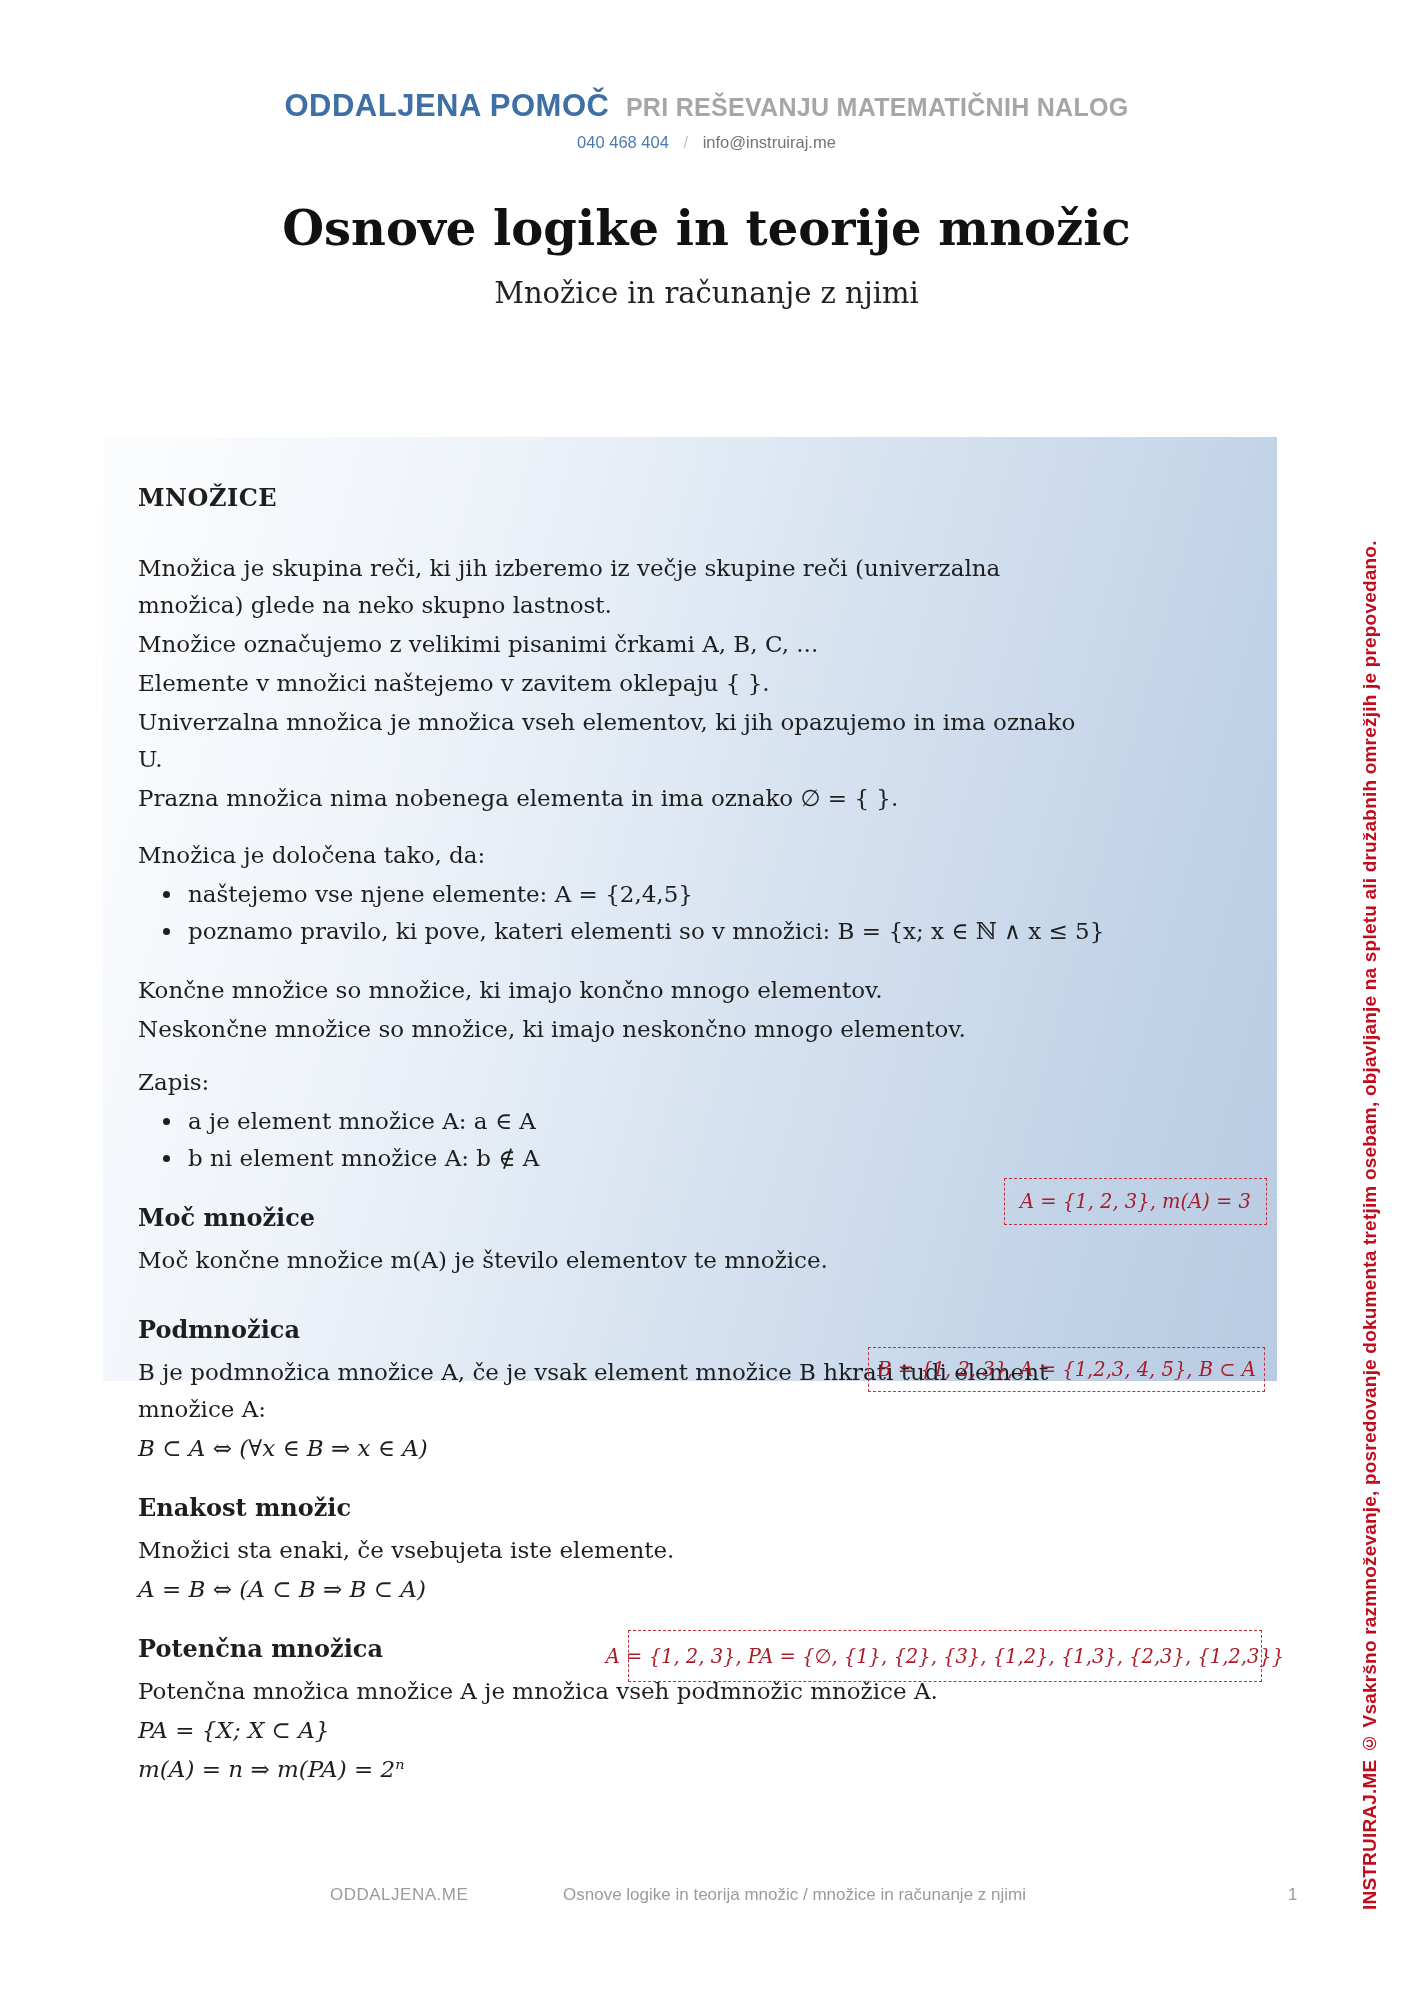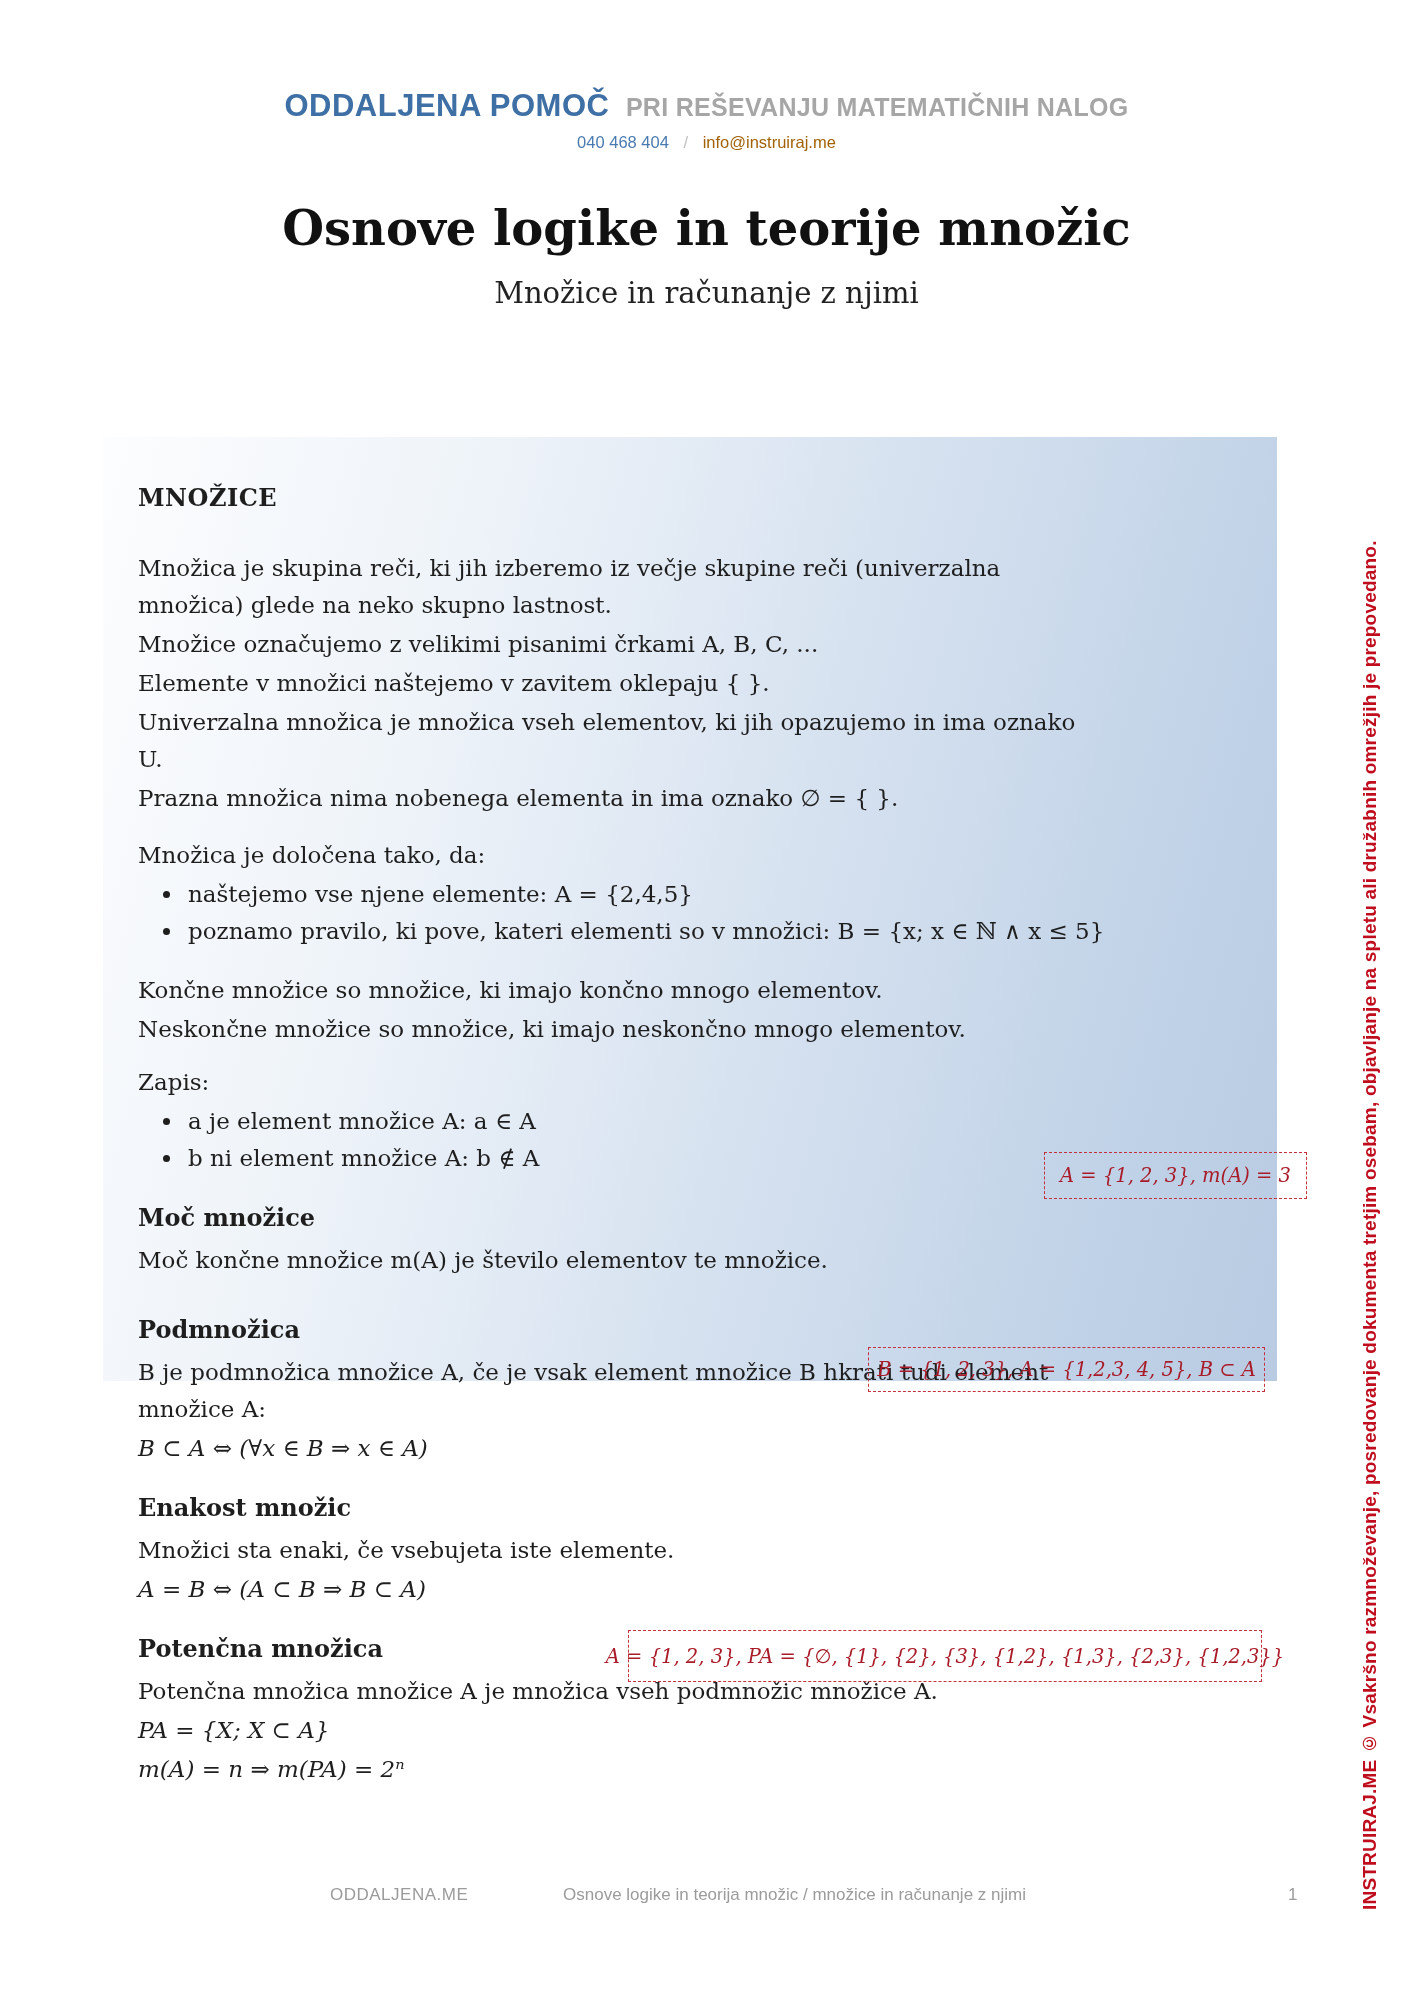--- a/index.html
+++ b/index.html
@@ -13,21 +13,21 @@
   }
   
   .letterhead{position:absolute;top:88px;left:0;width:100%;text-align:center;
     font-family:"Liberation Sans","DejaVu Sans",sans-serif;}
   .brandline{white-space:nowrap;}
   .brand{font-size:31px;font-weight:bold;color:#3e6fa5;letter-spacing:.5px;}
   .tagline{font-size:25px;font-weight:bold;color:#a6a6a6;margin-left:12px;letter-spacing:.3px;}
   .contactline{margin-top:9px;font-size:16.5px;color:#b3b3b3;}
   .phone{color:#4a7ab0;}
   .sep{margin:0 10px;color:#c0c0c0;}
-  .email{color:#a16207;}
+  .email{color:#737373;}
   
   .doc-title{position:absolute;top:200px;left:0;width:100%;margin:0;text-align:center;
     font-size:48px;font-weight:bold;color:#111;}
   .doc-subtitle{position:absolute;top:276px;left:0;width:100%;margin:0;text-align:center;
     font-size:29px;font-weight:normal;color:#222;}
   
   .content-box{
     position:absolute;left:103px;top:437px;width:1174px;height:944px;
     background:linear-gradient(105deg,#fcfdfe 0%,#eef3f9 28%,#d4e0ef 60%,#c0d2e7 85%,#b8cbe2 100%);
     box-sizing:border-box;
@@ -48,21 +48,21 @@
   .example{
     position:absolute;
     border:1.6px dashed #c4303c;
     color:#a91b28;
     font-style:italic;
     font-size:19.5px;
     display:flex;align-items:center;justify-content:center;
     white-space:nowrap;
     box-sizing:border-box;
   }
-  .ex-moc{left:901px;top:715px;width:263px;height:47px;margin-left:40px;}
+  .ex-moc{left:901px;top:741px;width:263px;height:47px;}
   .ex-pod{left:765px;top:910px;width:397px;height:45px;}
   .ex-pot{left:525px;top:1193px;width:634px;height:52px;}
   
   .vnote{
     position:absolute;right:32px;top:555px;height:1355px;
     writing-mode:vertical-rl;transform:rotate(180deg);
     font-family:"Liberation Sans","DejaVu Sans",sans-serif;
     font-size:19px;font-weight:bold;color:#c00d1e;
     letter-spacing:.2px;white-space:nowrap;
   }

